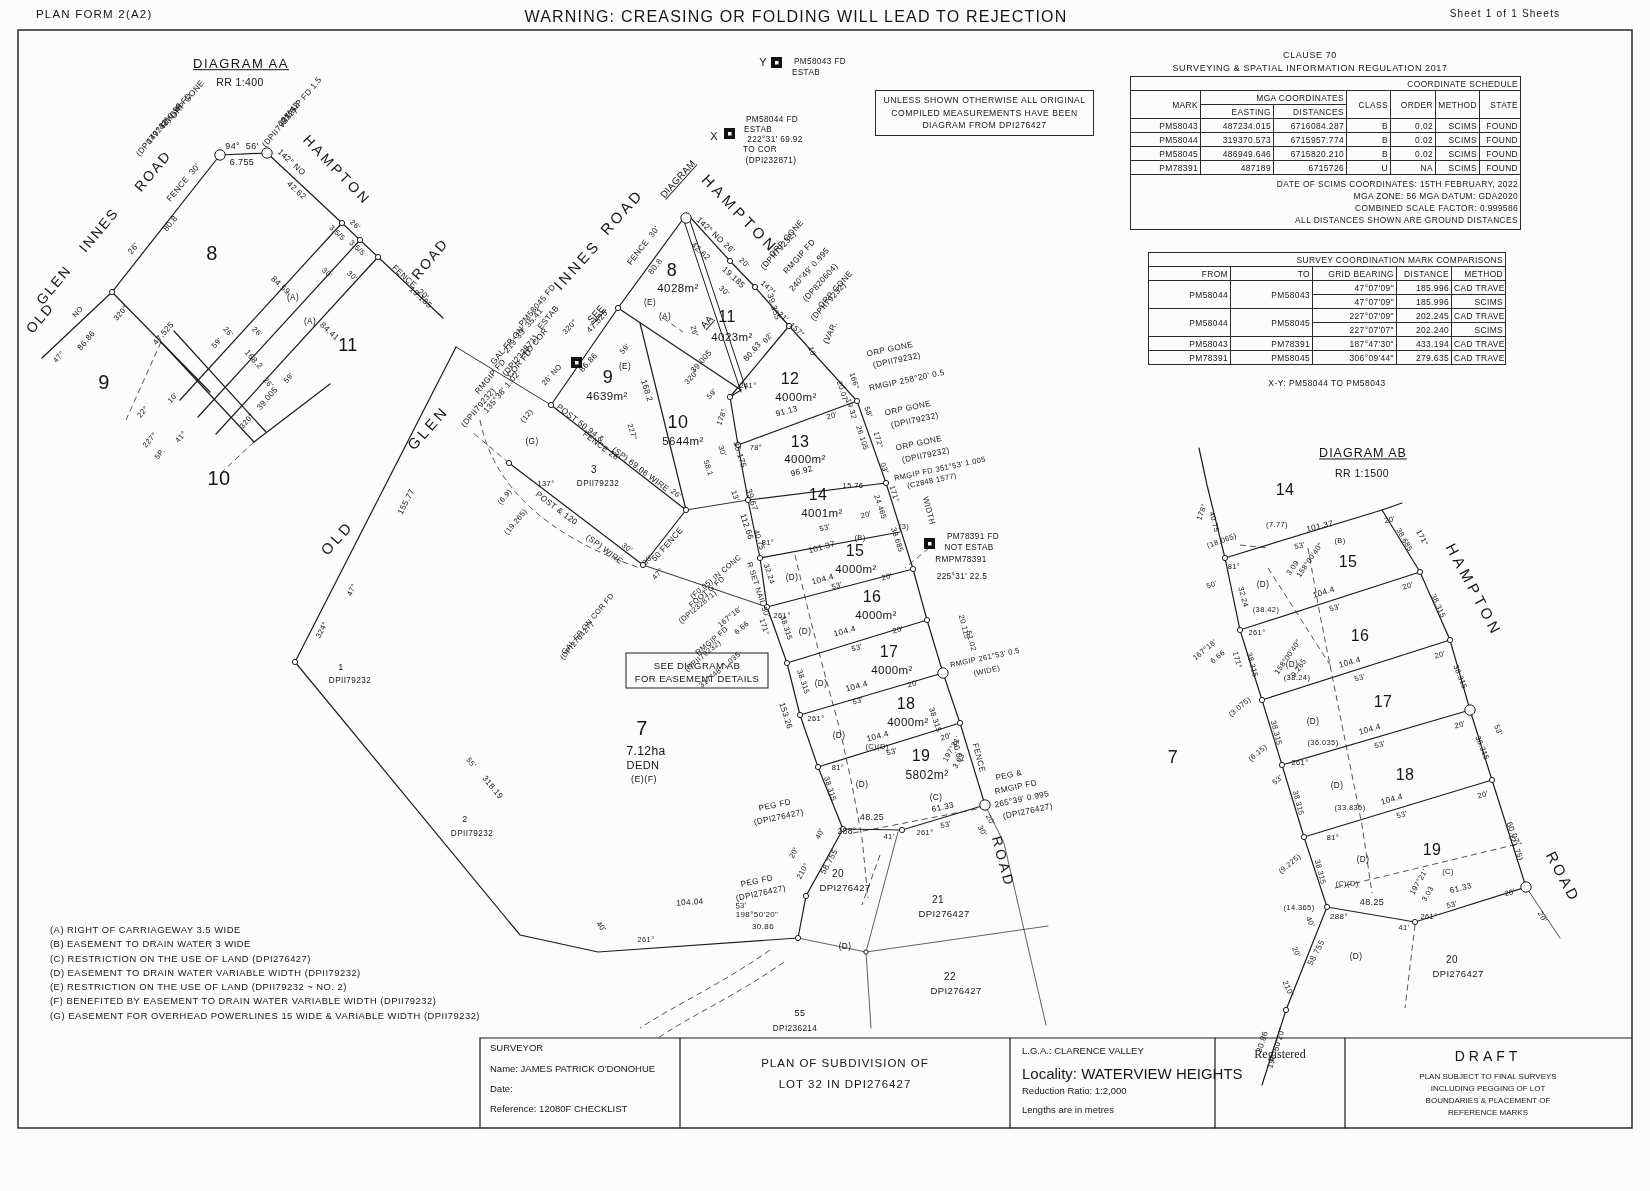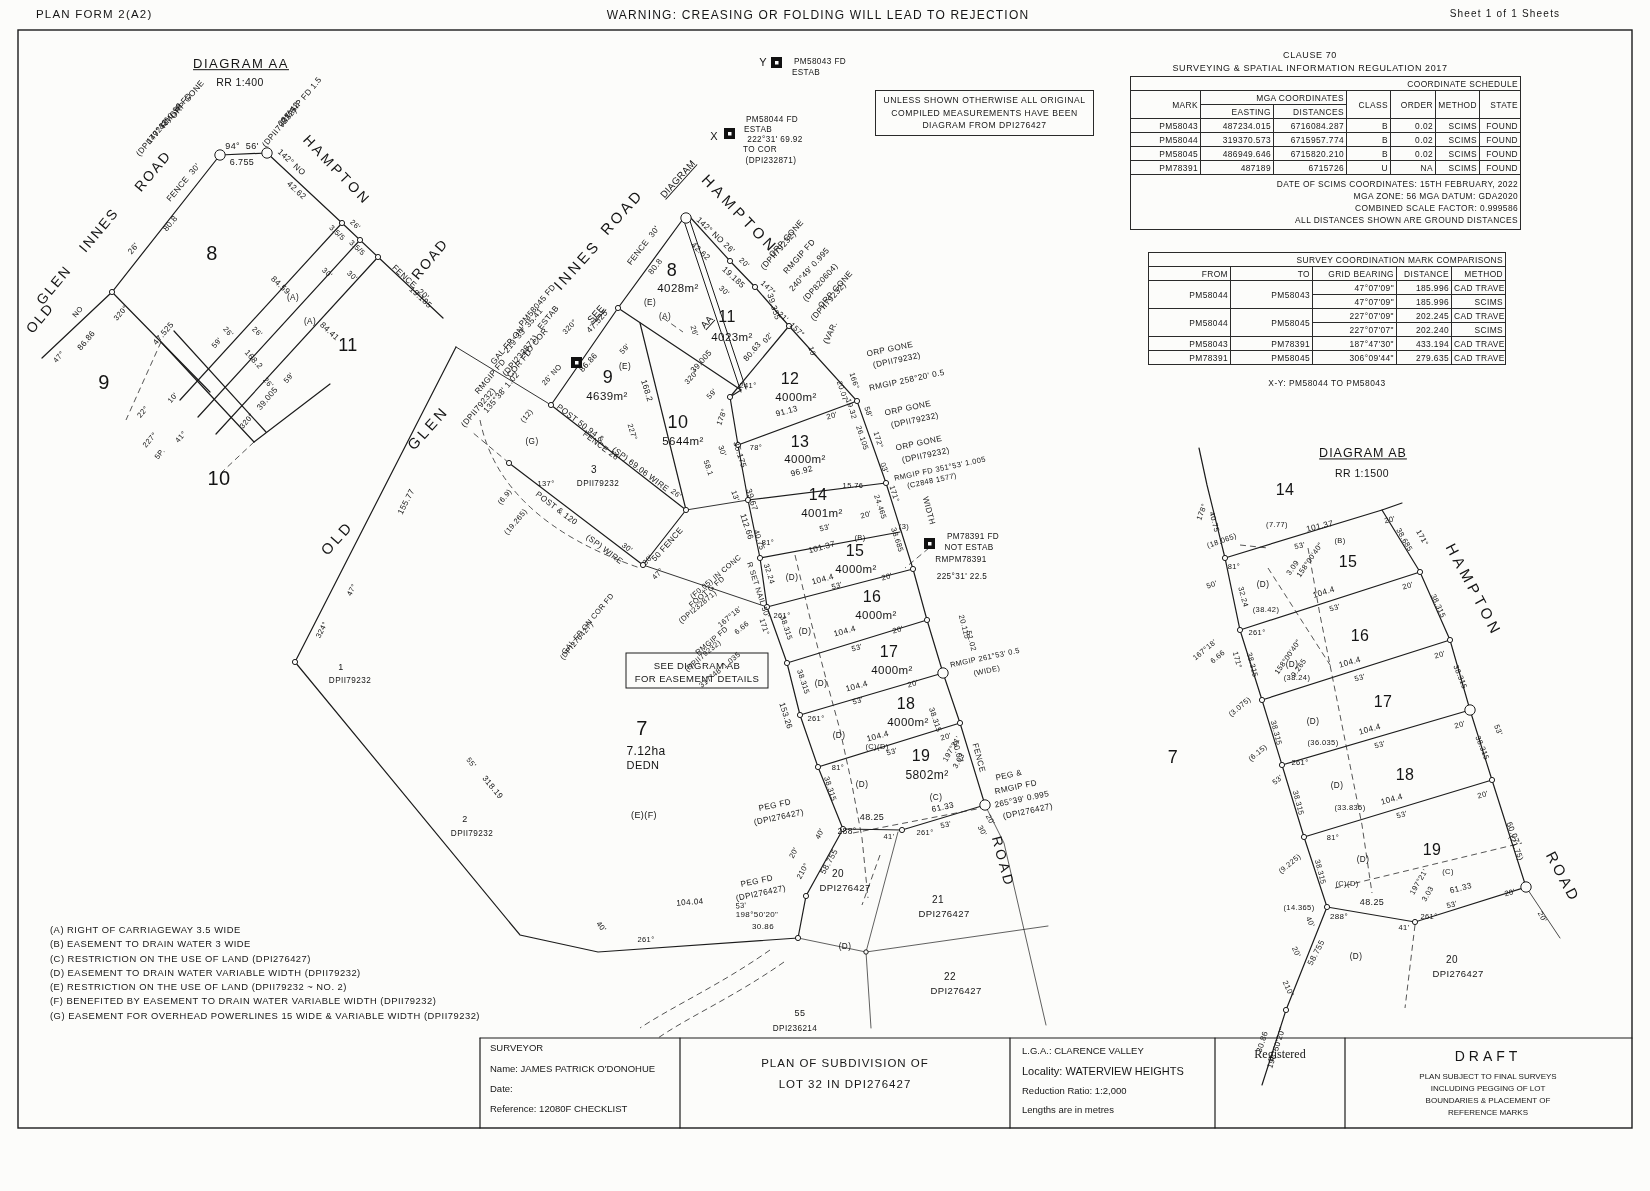--- a/index.html
+++ b/index.html
@@ -4,21 +4,21 @@
 <style>
   html,body{margin:0;padding:0;background:#d9d9d9;}
   .page{position:relative;width:1650px;height:1191px;background:#fcfcfa;overflow:hidden;
         font-family:"Liberation Sans",sans-serif;color:#161616;}
   svg.linework{position:absolute;left:0;top:0;}
   .lbl{position:absolute;transform:translate(-50%,-50%) rotate(var(--r,0deg));
        font-size:var(--s,8.5px);line-height:1.05;white-space:pre;color:#141414;letter-spacing:.4px;}
   .lbl.u{text-decoration:underline;}
   .hdr{position:absolute;top:8px;font-size:11.5px;letter-spacing:1.2px;white-space:nowrap;}
   #hdr-form{left:36px;}
-  #hdr-warning{left:818px;transform:translateX(-50%);font-size:12px;}
+  #hdr-warning{left:796px;transform:translateX(-50%);font-size:16px;}
   #hdr-sheet{left:1505px;transform:translateX(-50%);font-size:10px;}
   .clause{position:absolute;width:420px;left:1100px;text-align:center;font-size:9px;letter-spacing:.6px;}
   table.sched{position:absolute;border-collapse:collapse;table-layout:fixed;
        font-size:8.4px;text-align:right;background:#fcfcfa;}
   table.sched td,table.sched th{border:1px solid #2a2a2a;padding:0 2px;font-weight:normal;
        letter-spacing:.4px;height:13px;overflow:hidden;white-space:nowrap;}
   .notecell{line-height:1.45;}
   #note-box{position:absolute;left:875px;top:90px;width:217px;height:44px;border:1.2px solid #2a2a2a;
        display:flex;flex-direction:column;justify-content:center;text-align:center;font-size:8.6px;
        letter-spacing:.5px;line-height:1.5;}
@@ -348,21 +348,21 @@
       <div class="lbl" style="left: 350px; top: 681px; --r: 0deg; --s: 8.2px;">DPII79232</div>
       <div class="lbl" style="left: 465px; top: 820px; --r: 0deg; --s: 9px;">2</div>
       <div class="lbl" style="left: 472px; top: 834px; --r: 0deg; --s: 8.2px;">DPII79232</div>
       <div class="lbl" style="left: 492px; top: 788px; --r: 50deg; --s: 8.2px;">318.19</div>
       <div class="lbl" style="left: 471px; top: 763px; --r: 50deg; --s: 7.5px;">55'</div>
       <div class="lbl" style="left: 697px; top: 666px; --r: 0deg; --s: 9.5px;">SEE DIAGRAM AB</div>
       <div class="lbl" style="left: 697px; top: 679px; --r: 0deg; --s: 9.5px;">FOR EASEMENT DETAILS</div>
       <div class="lbl" style="left: 642px; top: 728px; --r: 0deg; --s: 20px;">7</div>
       <div class="lbl" style="left: 646px; top: 751px; --r: 0deg; --s: 12px;">7.12ha</div>
       <div class="lbl" style="left: 643px; top: 766px; --r: 0deg; --s: 11px;">DEDN</div>
-      <div class="lbl" style="left: 644px; top: 780px; margin-top: 36px; --r: 0deg; --s: 9px;">(E)(F)</div>
+      <div class="lbl" style="left: 644px; top: 780px; --r: 0deg; --s: 9px;">(E)(F)</div>
       <div class="lbl" style="left: 790px; top: 379px; --r: 0deg; --s: 16px;">12</div>
       <div class="lbl" style="left: 796px; top: 397px; --r: 0deg; --s: 11.5px;">4000m²</div>
       <div class="lbl" style="left: 748px; top: 386px; --r: 0deg; --s: 7.5px;">241°</div>
       <div class="lbl" style="left: 722px; top: 417px; --r: -70deg; --s: 7.5px;">178°</div>
       <div class="lbl" style="left: 787px; top: 412px; --r: -15deg; --s: 8.2px;">91.13</div>
       <div class="lbl" style="left: 832px; top: 416px; --r: -15deg; --s: 7.5px;">20'</div>
       <div class="lbl" style="left: 854px; top: 381px; --r: 72deg; --s: 7.5px;">166°</div>
       <div class="lbl" style="left: 842px; top: 391px; --r: 72deg; --s: 7.5px;">20.07</div>
       <div class="lbl" style="left: 851px; top: 409px; --r: 72deg; --s: 7.5px;">19.32</div>
       <div class="lbl" style="left: 868px; top: 412px; --r: 72deg; --s: 7.5px;">58'</div>
@@ -743,21 +743,21 @@
       <div>(G)  EASEMENT FOR OVERHEAD POWERLINES 15 WIDE &amp; VARIABLE WIDTH (DPII79232)</div>
     </div>
 
   <div class="tb" style="left:490px;top:1042px;font-size:9.5px;">SURVEYOR</div>
   <div class="tb" style="left:490px;top:1063px;font-size:9.5px;">Name:  JAMES PATRICK O'DONOHUE</div>
   <div class="tb" style="left:490px;top:1083px;font-size:9.5px;">Date:</div>
   <div class="tb" style="left:490px;top:1103px;font-size:9.5px;">Reference:   12080F CHECKLIST</div>
   <div class="tb" style="left:845px;top:1057px;font-size:11.5px;letter-spacing:1px;transform:translateX(-50%);">PLAN OF SUBDIVISION OF</div>
   <div class="tb" style="left:845px;top:1078px;font-size:11.5px;letter-spacing:1px;transform:translateX(-50%);">LOT 32 IN DPI276427</div>
   <div class="tb" style="left:1022px;top:1045px;font-size:9.5px;">L.G.A.:   CLARENCE VALLEY</div>
-  <div class="tb" style="left:1022px;top:1065px;font-size:11px;">Locality:  WATERVIEW HEIGHTS</div>
+  <div class="tb" style="left:1022px;top:1065px;font-size:15px;">Locality:  WATERVIEW HEIGHTS</div>
   <div class="tb" style="left:1022px;top:1085px;font-size:9.5px;">Reduction Ratio:  1:2,000</div>
   <div class="tb" style="left:1022px;top:1104px;font-size:9.5px;">Lengths are in metres</div>
   <div class="tb" style="left:1280px;top:1047px;font-size:12px;font-family:'Liberation Serif',serif;transform:translateX(-50%);">Registered</div>
   <div class="tb" style="left:1488px;top:1048px;font-size:14px;letter-spacing:4px;transform:translateX(-50%);">DRAFT</div>
   <div class="tb" style="left:1488px;top:1072px;font-size:8px;transform:translateX(-50%);">PLAN SUBJECT TO FINAL SURVEYS</div>
   <div class="tb" style="left:1488px;top:1084px;font-size:8px;transform:translateX(-50%);">INCLUDING PEGGING OF LOT</div>
   <div class="tb" style="left:1488px;top:1096px;font-size:8px;transform:translateX(-50%);">BOUNDARIES &amp; PLACEMENT OF</div>
   <div class="tb" style="left:1488px;top:1108px;font-size:8px;transform:translateX(-50%);">REFERENCE MARKS</div>
 
 </div>

